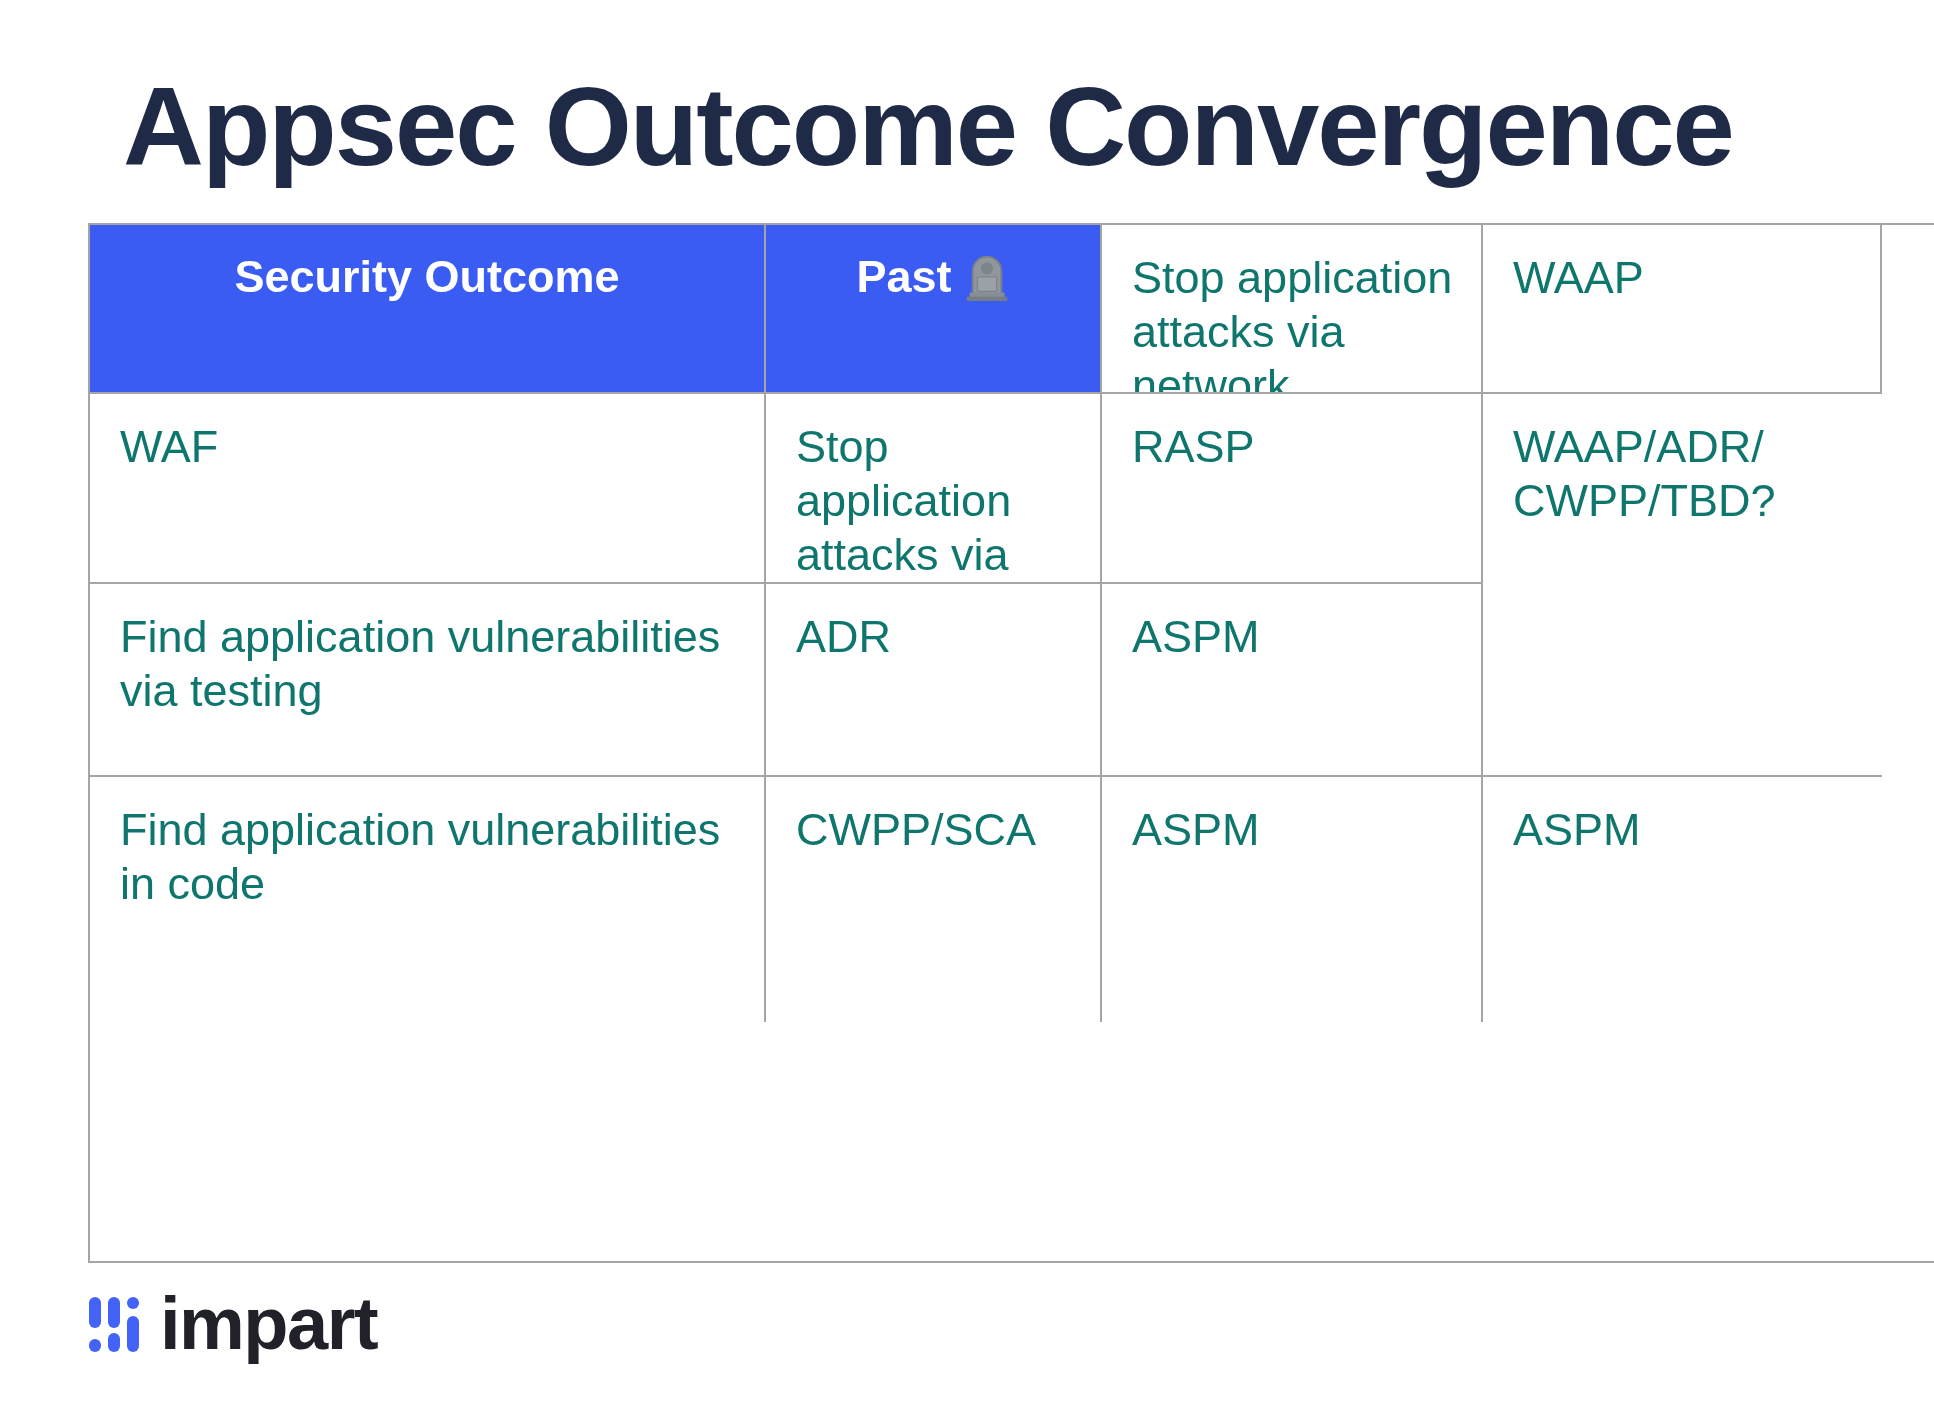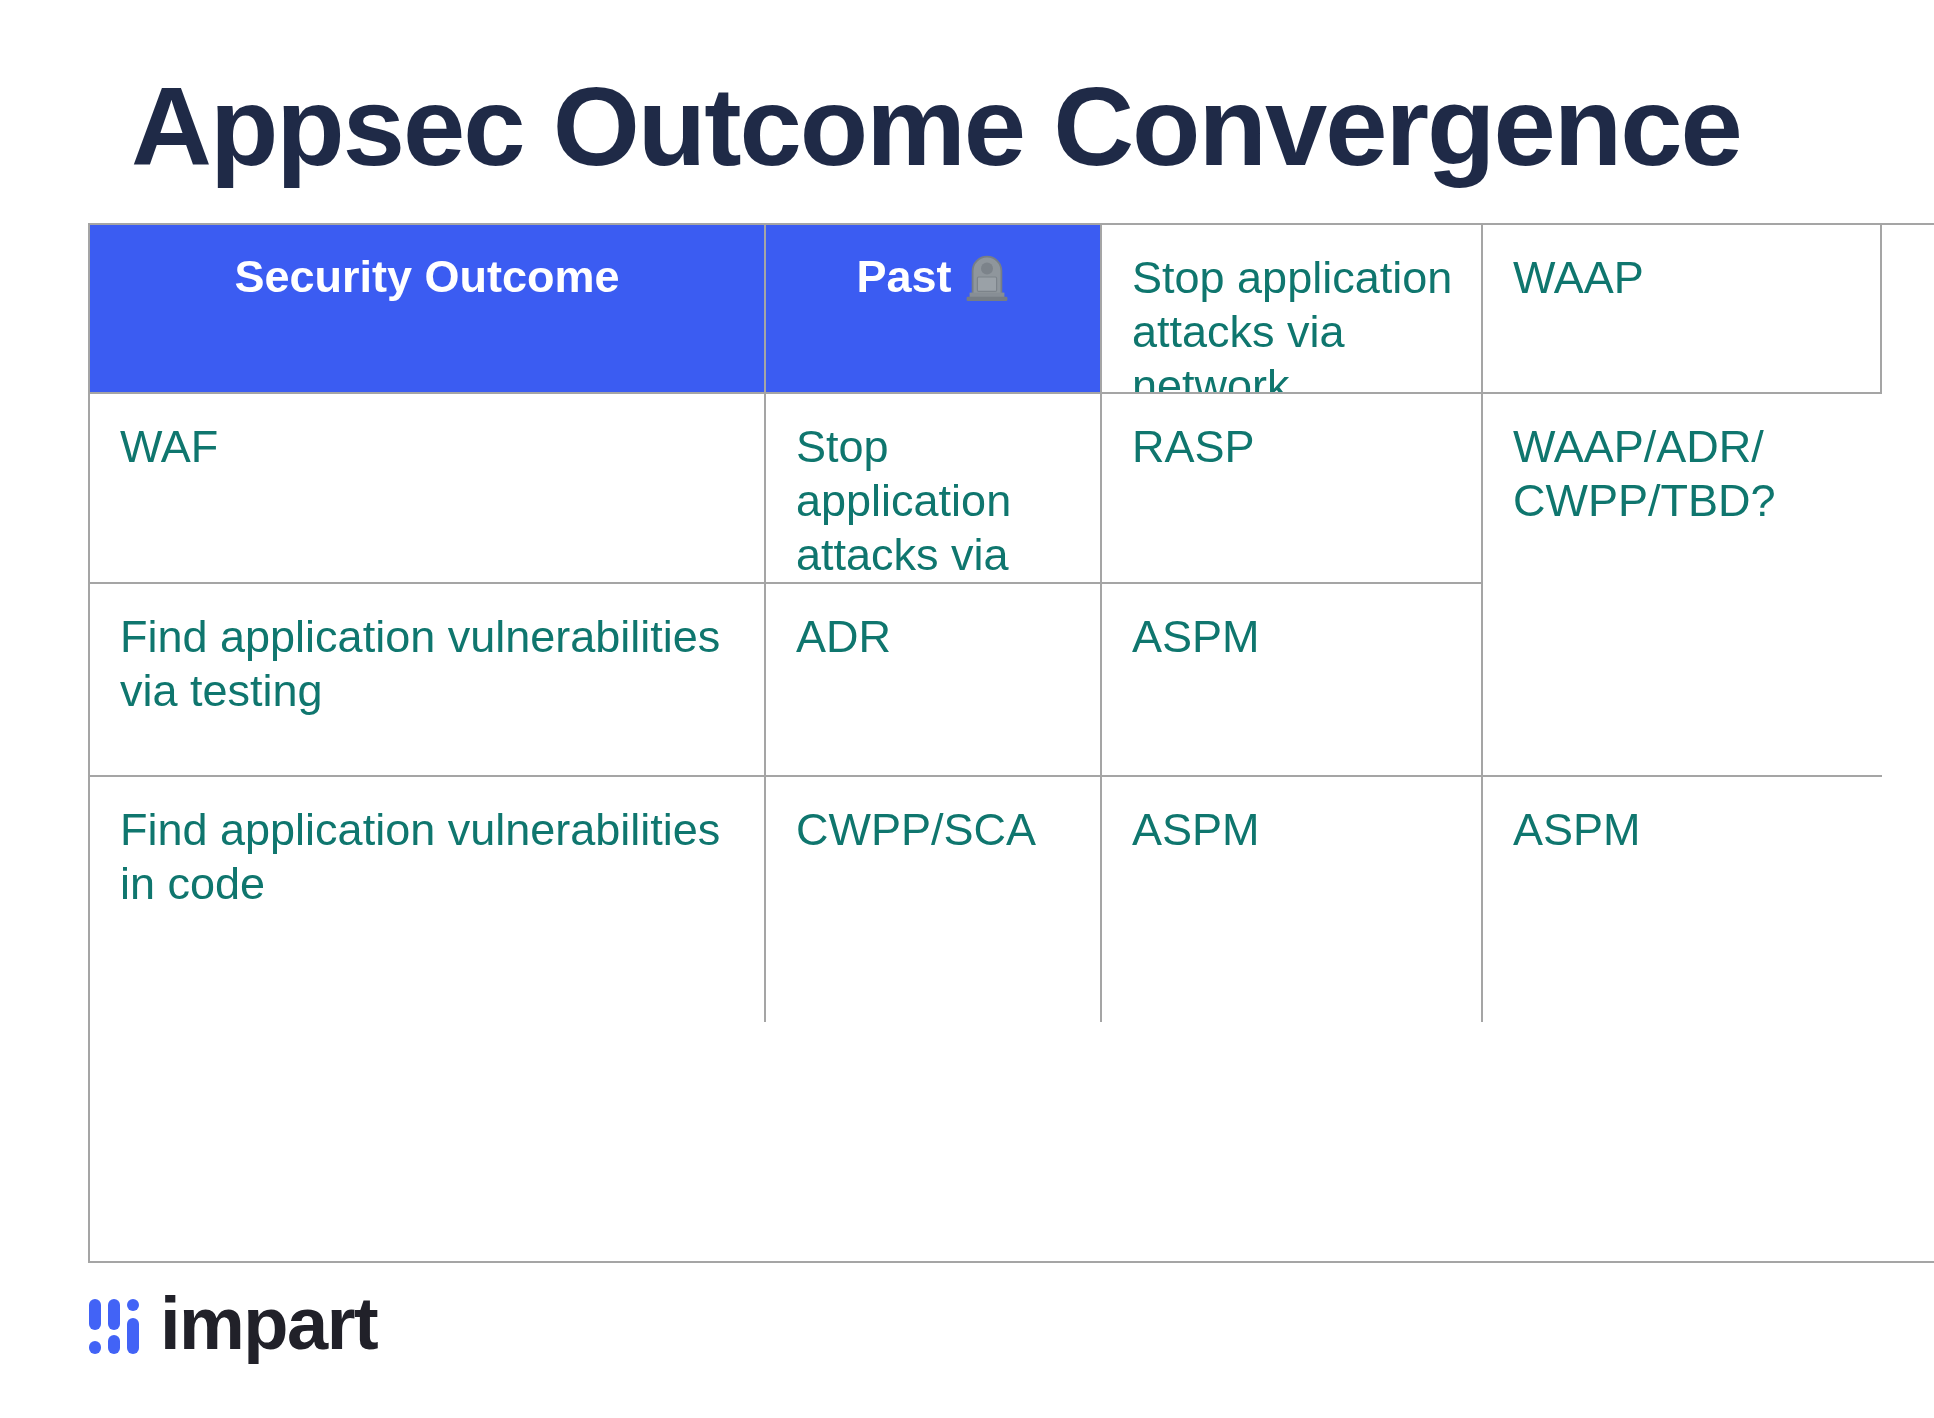--- a/index.html
+++ b/index.html
@@ -6,21 +6,21 @@
   body {
     width: 1934px; height: 1418px;
     background: #ffffff;
     position: relative;
     overflow: hidden;
     font-family: "Liberation Sans", sans-serif;
   }
 
   .page-title {
     position: absolute;
-    left: 131px; top: 71px;
+    left: 123px; top: 71px;
     margin: 0;
     font-size: 112px;
     line-height: 1;
     font-weight: 700;
     letter-spacing: -2px;
     color: #1F2A47;
     white-space: nowrap;
   }
 
   .grid-table {
@@ -65,21 +65,21 @@
   }
 
   .future-a { grid-column: 4; grid-row: 2 / span 2; }
   .future-b { grid-column: 4; grid-row: 4 / span 2; }
   .future-a span, .future-b span { display: block; }
 
   .logo {
     position: absolute;
     left: 89px; top: 1287px;
     display: flex;
-    align-items: center;
+    align-items: flex-start;
   }
   .logo-icon { display: block; margin-top: 10px; }
   .wordmark {
     margin-left: 20px;
     font-size: 74px;
     line-height: 1;
     font-weight: 700;
     letter-spacing: -1.5px;
     color: #212129;
   }

